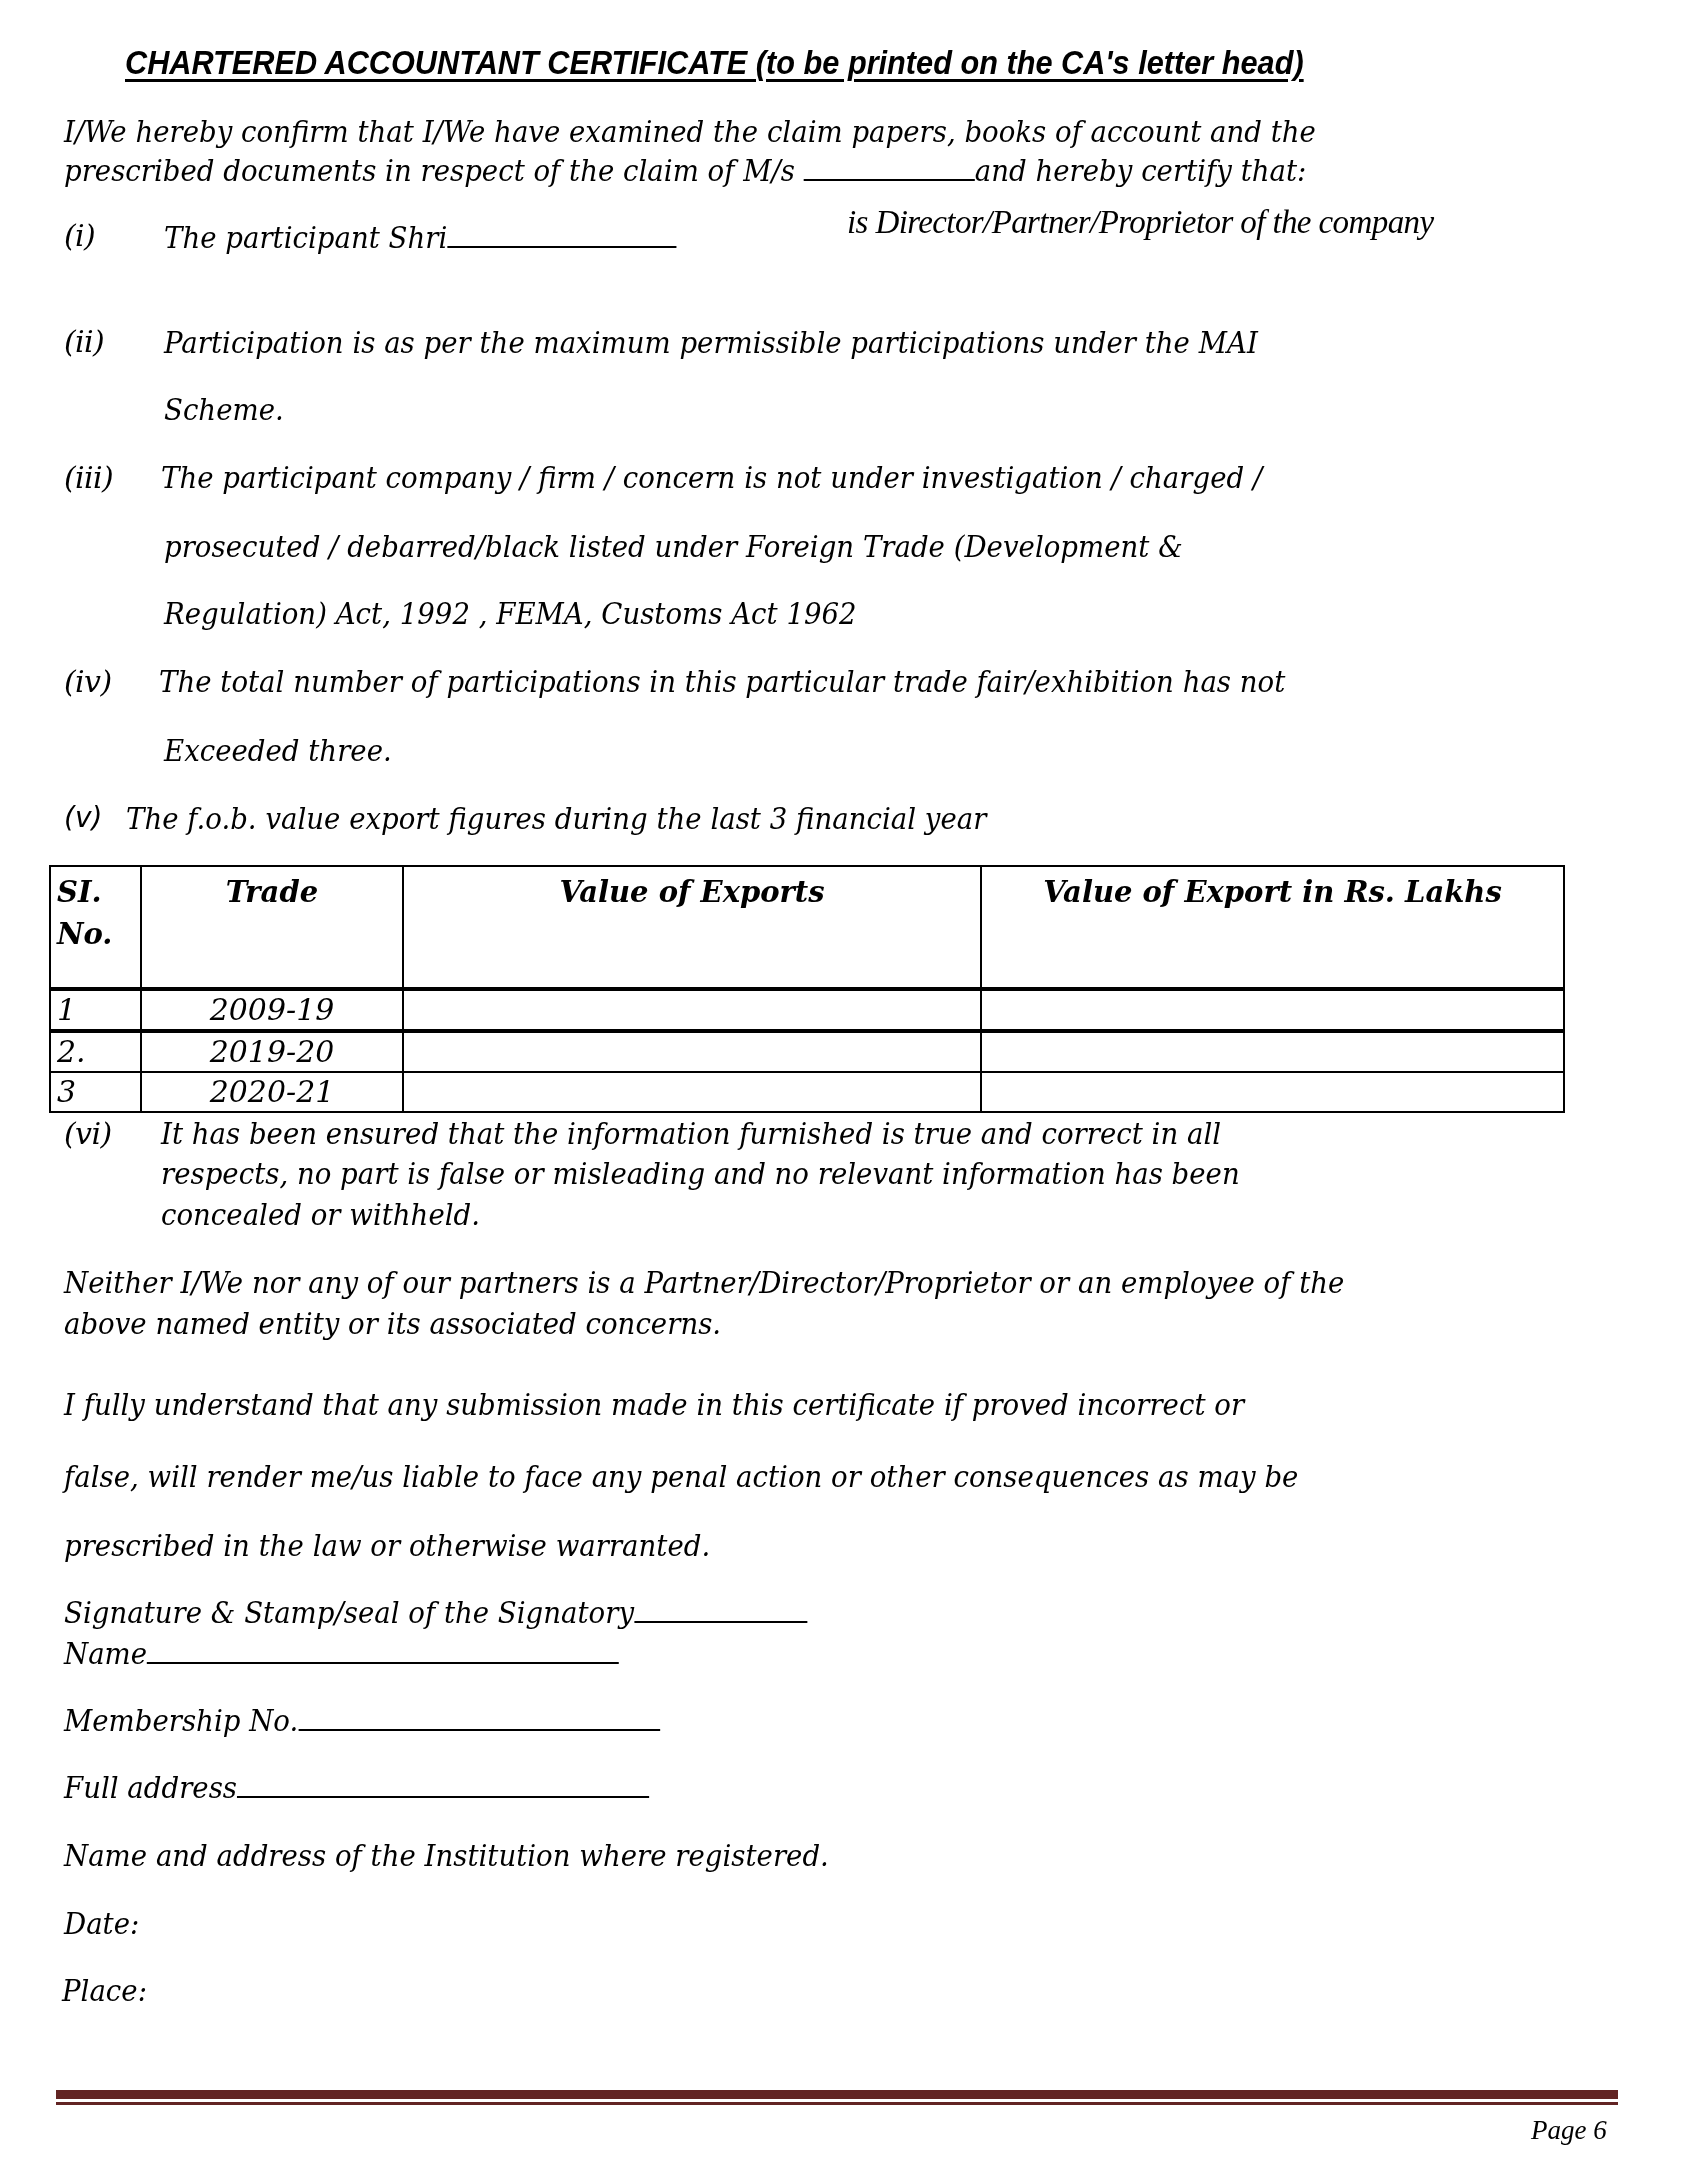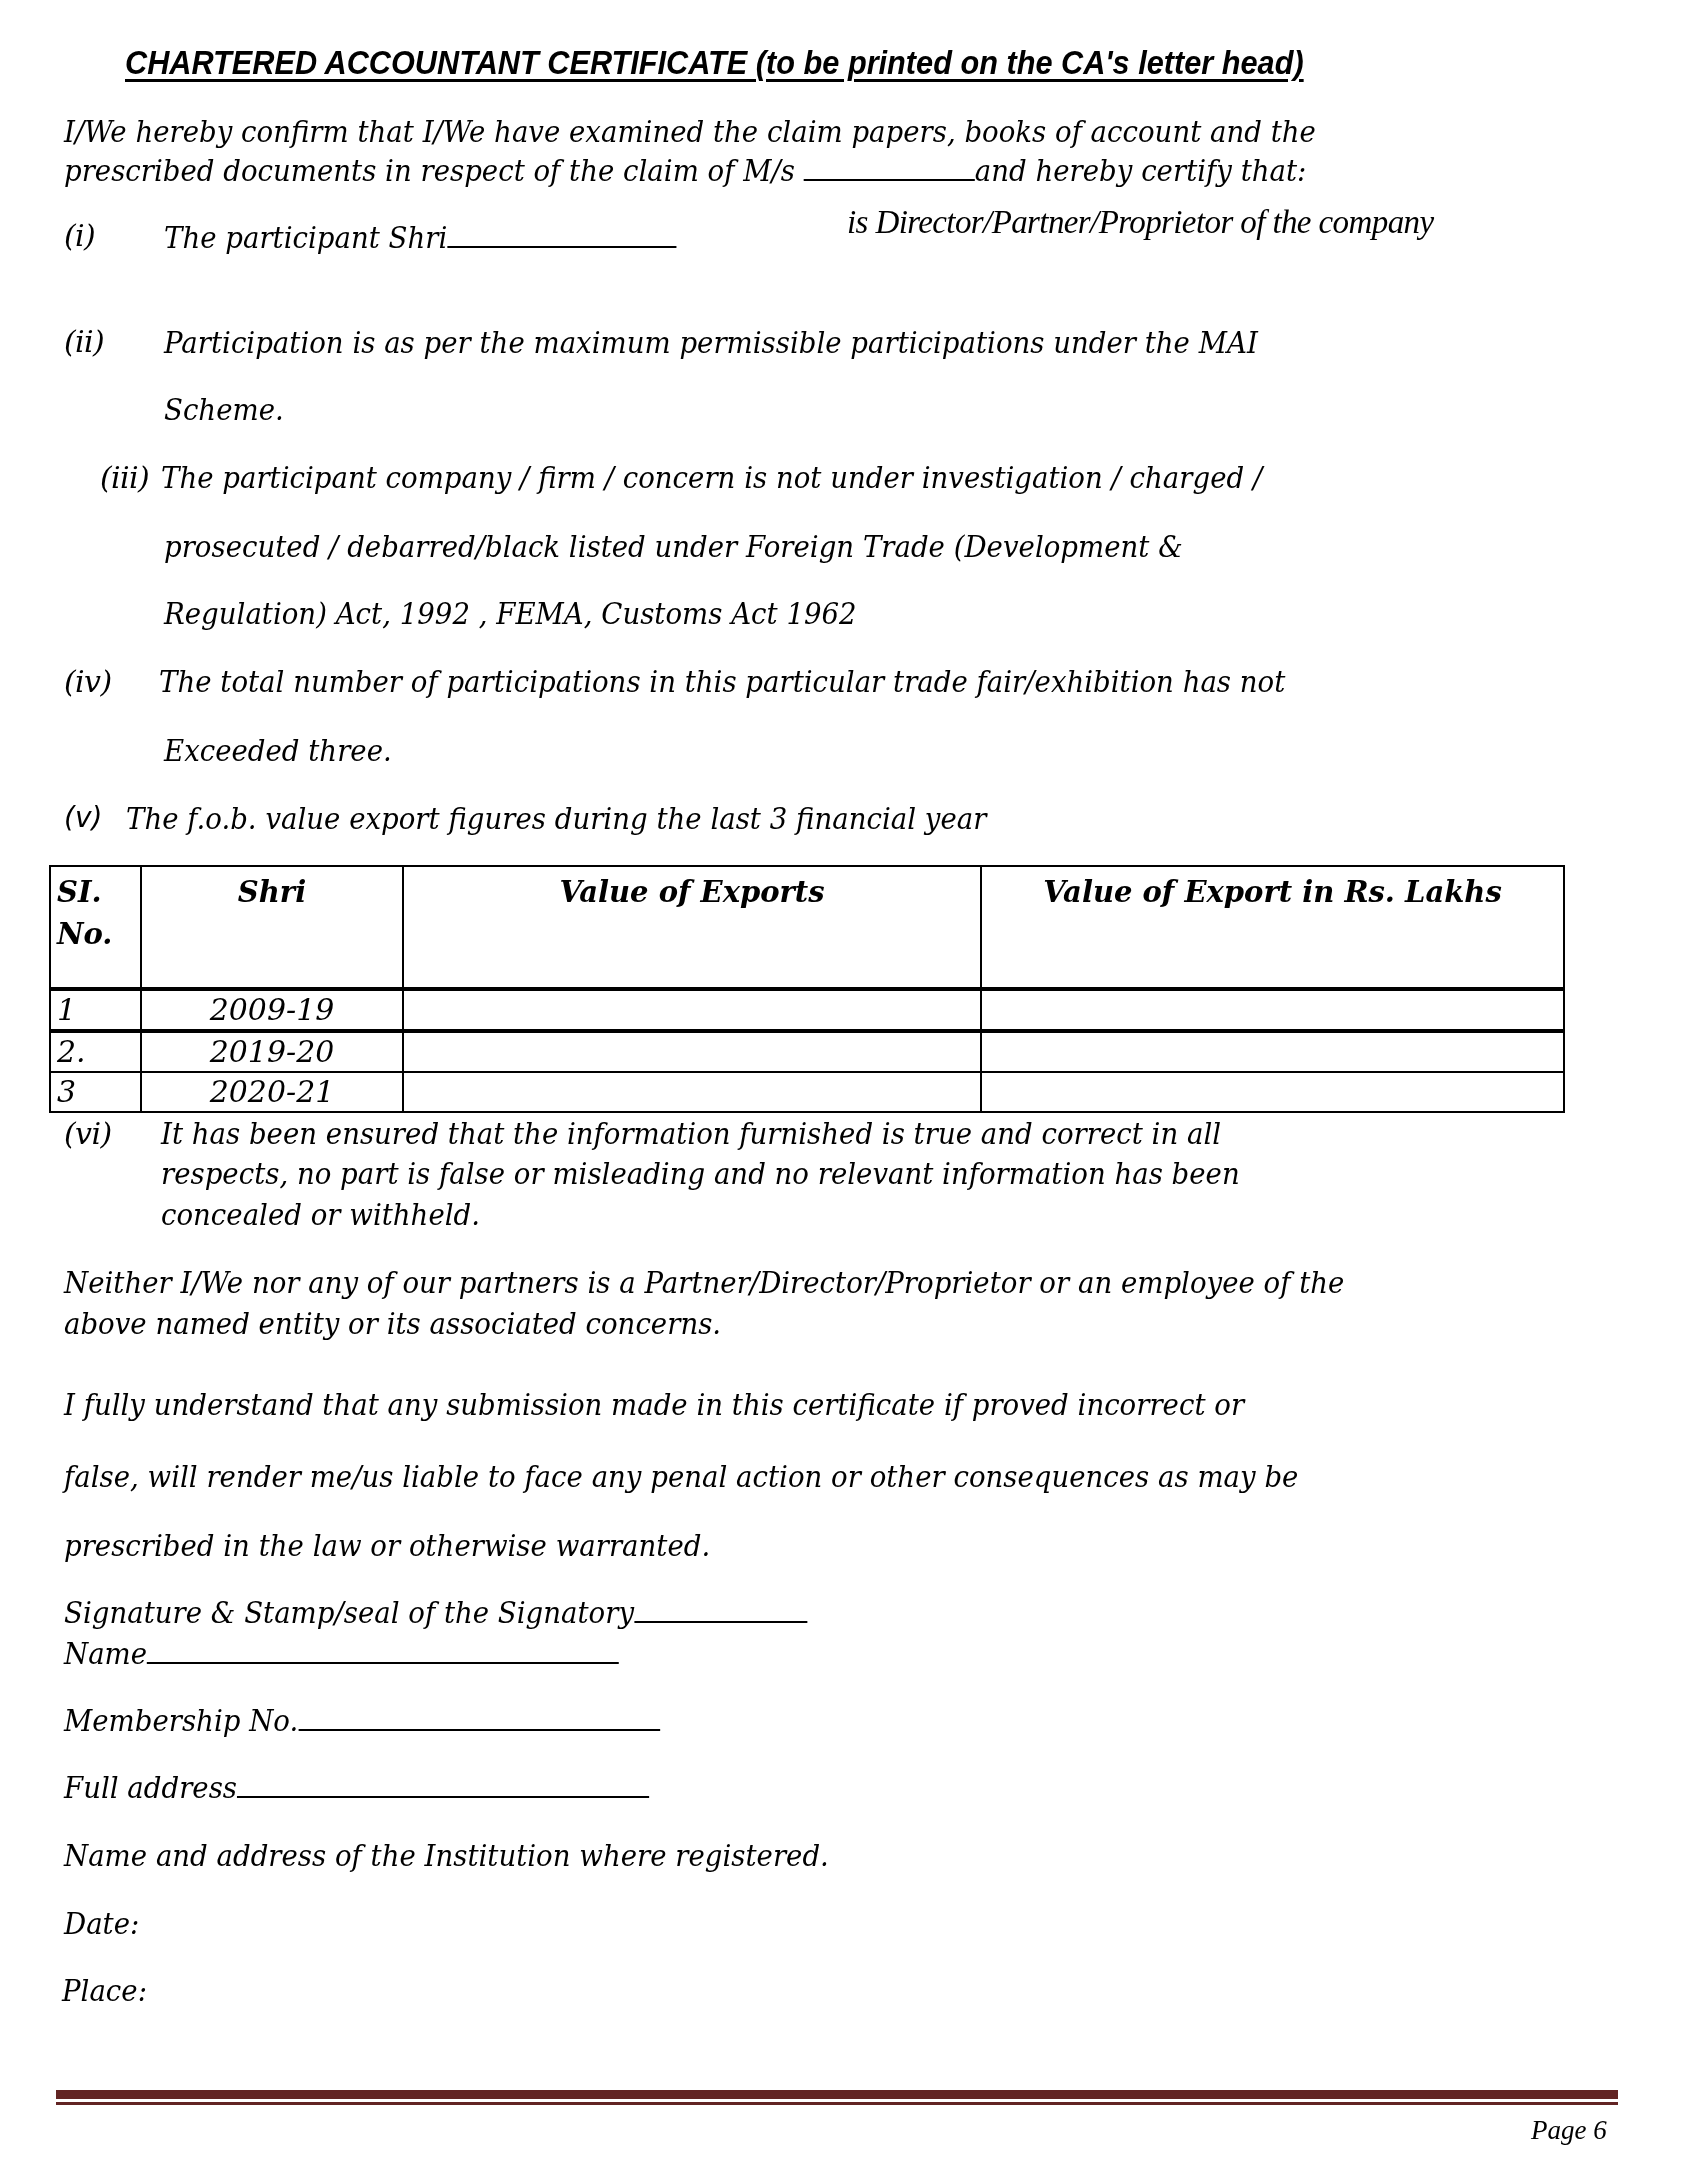--- a/index.html
+++ b/index.html
@@ -52,40 +52,40 @@
   <div class="label times" style="left:64px; top:218px;">(i)</div>
   <div class="line narrow" style="left:164px; top:220px;">
     <span>The participant Shri</span><span class="blank" style="width:249px;"></span>
   </div>
   <div class="line times" style="left:847px; top:204px;">is Director/Partner/Proprietor of the company</div>
 
   <div class="label times" style="left:64px; top:324px;">(ii)</div>
   <div class="line narrow" style="left:164px; top:325px;">Participation is as per the maximum permissible participations under the MAI</div>
   <div class="line narrow" style="left:164px; top:392px;">Scheme.</div>
 
-  <div class="label times" style="left:64px; top:460px;margin-left:36px;">(iii)</div>
+  <div class="label times" style="left:64px; top:460px;">(iii)</div>
   <div class="line narrow" style="left:161px; top:460px;">The participant company / firm / concern is not under investigation / charged /</div>
   <div class="line narrow" style="left:164px; top:529px;">prosecuted / debarred/black listed under Foreign Trade (Development &amp;</div>
   <div class="line narrow" style="left:164px; top:596px;">Regulation) Act, 1992 , FEMA, Customs Act 1962</div>
 
   <div class="label times" style="left:64px; top:664px;text-align:center;">(iv)</div>
   <div class="line narrow" style="left:159px; top:664px;">The total number of participations in this particular trade fair/exhibition has not</div>
   <div class="line narrow" style="left:164px; top:733px;">Exceeded three.</div>
 
   <div class="label" style="left:64px; top:801px; font-family:'DejaVu Sans', sans-serif; font-size:28px;">(v)</div>
   <div class="line narrow" style="left:126px; top:801px;">The f.o.b. value export figures during the last 3 financial year</div>
 
   <table class="exports">
     <thead>
       <tr class="hdr">
         <th class="c1">
           <div>SI.</div>
           <div>No.</div>
         </th>
-        <th class="c2">Shri</th>
+        <th class="c2">Trade</th>
         <th class="c3">Value of Exports</th>
         <th class="c4">Value of Export in Rs. Lakhs</th>
       </tr>
     </thead>
     <tbody>
       <tr class="r1">
         <td class="c1">1</td>
         <td class="c2">2009-19</td>
         <td class="c3"></td>
         <td class="c4"></td>

